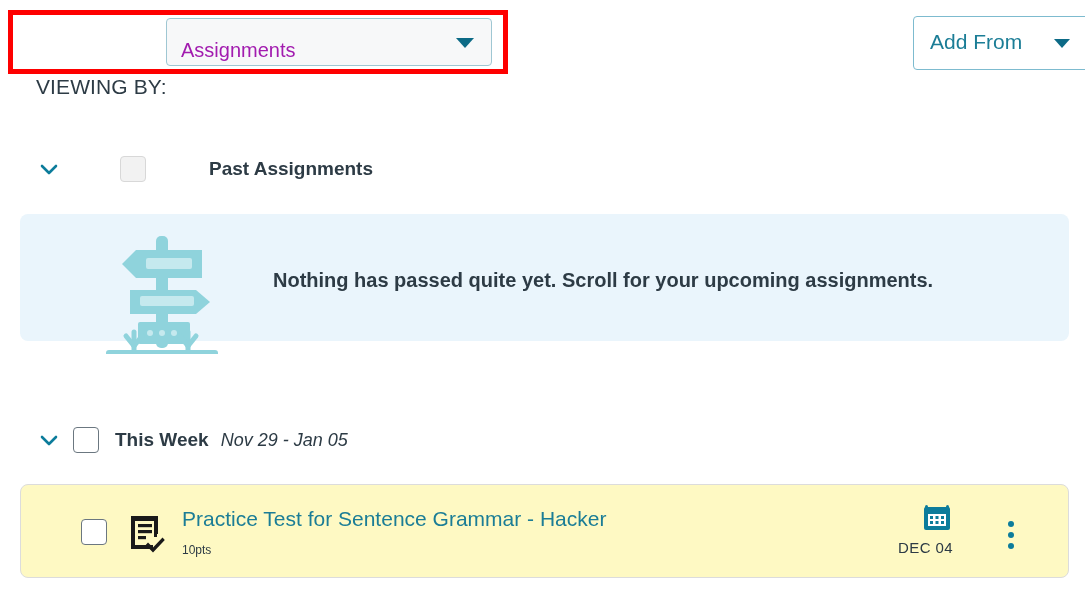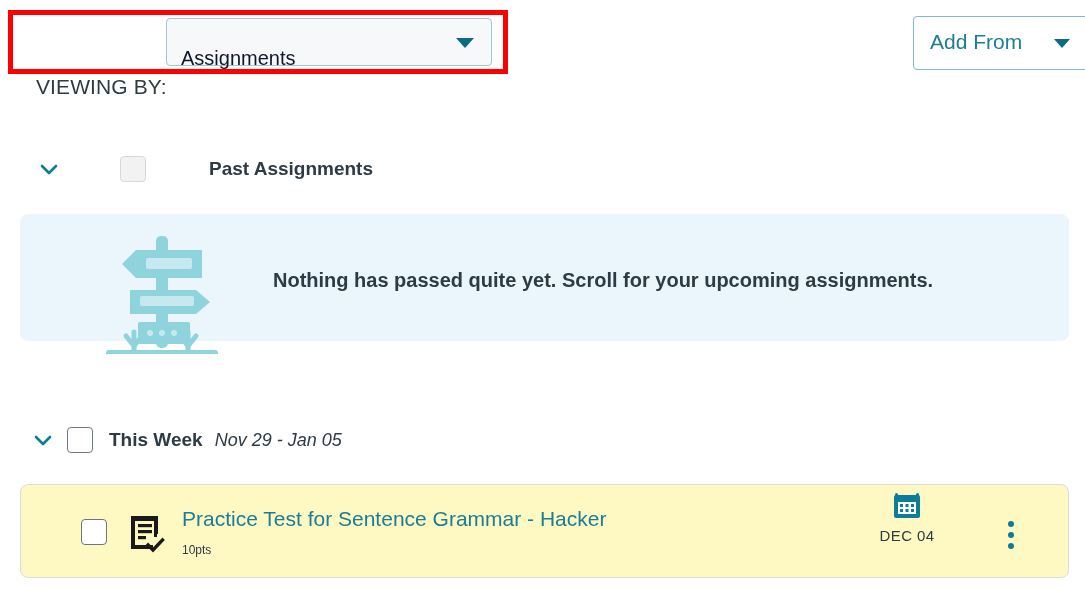--- a/index.html
+++ b/index.html
@@ -56,23 +56,23 @@
     width: 326px;
     height: 48px;
     background: #f7f8f9;
     border: 1px solid #9fc7d3;
     border-radius: 4px;
     cursor: pointer;
   }
   .viewing-select .sel-text {
     position: absolute;
     left: 14px;
-    top: 28px;
+    top: 20px;
     font-size: 20px;
-    color: #0f172a;
+    color: #a21caf;
     white-space: nowrap;
   }
   .caret {
     position: absolute;
     width: 0; height: 0;
     border-left: 9px solid transparent;
     border-right: 9px solid transparent;
     border-top: 10px solid #0c6a86;
   }
   .viewing-select .caret {
@@ -230,23 +230,23 @@
     left: 161px;
     top: 58px;
     font-size: 12px;
     color: #2d3b45;
     white-space: nowrap;
   }
 
   .due-block {
     position: absolute;
     left: 840px;
-    top: 4px;
+    top: 16px;
     width: 92px;
-    text-align: center;
+    text-align: right;
   }
   .cal-icon { display: inline-block; }
   .due-date {
     margin-top: 2px;
     font-size: 15px;
     color: #2d3b45;
     letter-spacing: 0.4px;
     white-space: nowrap;
   }
 
@@ -328,21 +328,21 @@
         <path d="M 88 108 L 88 126" stroke="#8fd3dc" stroke-width="5" stroke-linecap="round" fill="none"></path>
         <path d="M 88 122 L 80 112" stroke="#8fd3dc" stroke-width="5" stroke-linecap="round" fill="none"></path>
         <path d="M 88 122 L 96 112" stroke="#8fd3dc" stroke-width="5" stroke-linecap="round" fill="none"></path>
       </g>
     </svg>
   </div>
 
   <div class="empty-text">Nothing has passed quite yet. Scroll for your upcoming assignments.</div>
 </div>
 
-<div class="section-header" style="left:28px; top:423px;">
+<div class="section-header" style="left:34px; top:423px;">
 
   <div class="chevron-btn">
     <svg width="30" height="30" viewBox="0 0 30 30">
       <polyline points="8,12 15,19 22,12" fill="none" stroke="#0c7c9b" stroke-width="2.6" stroke-linecap="round" stroke-linejoin="round"></polyline>
     </svg>
   </div>
 
   <div class="sec-checkbox enabled"></div>
 
   <div class="sec-title">This Week</div>

